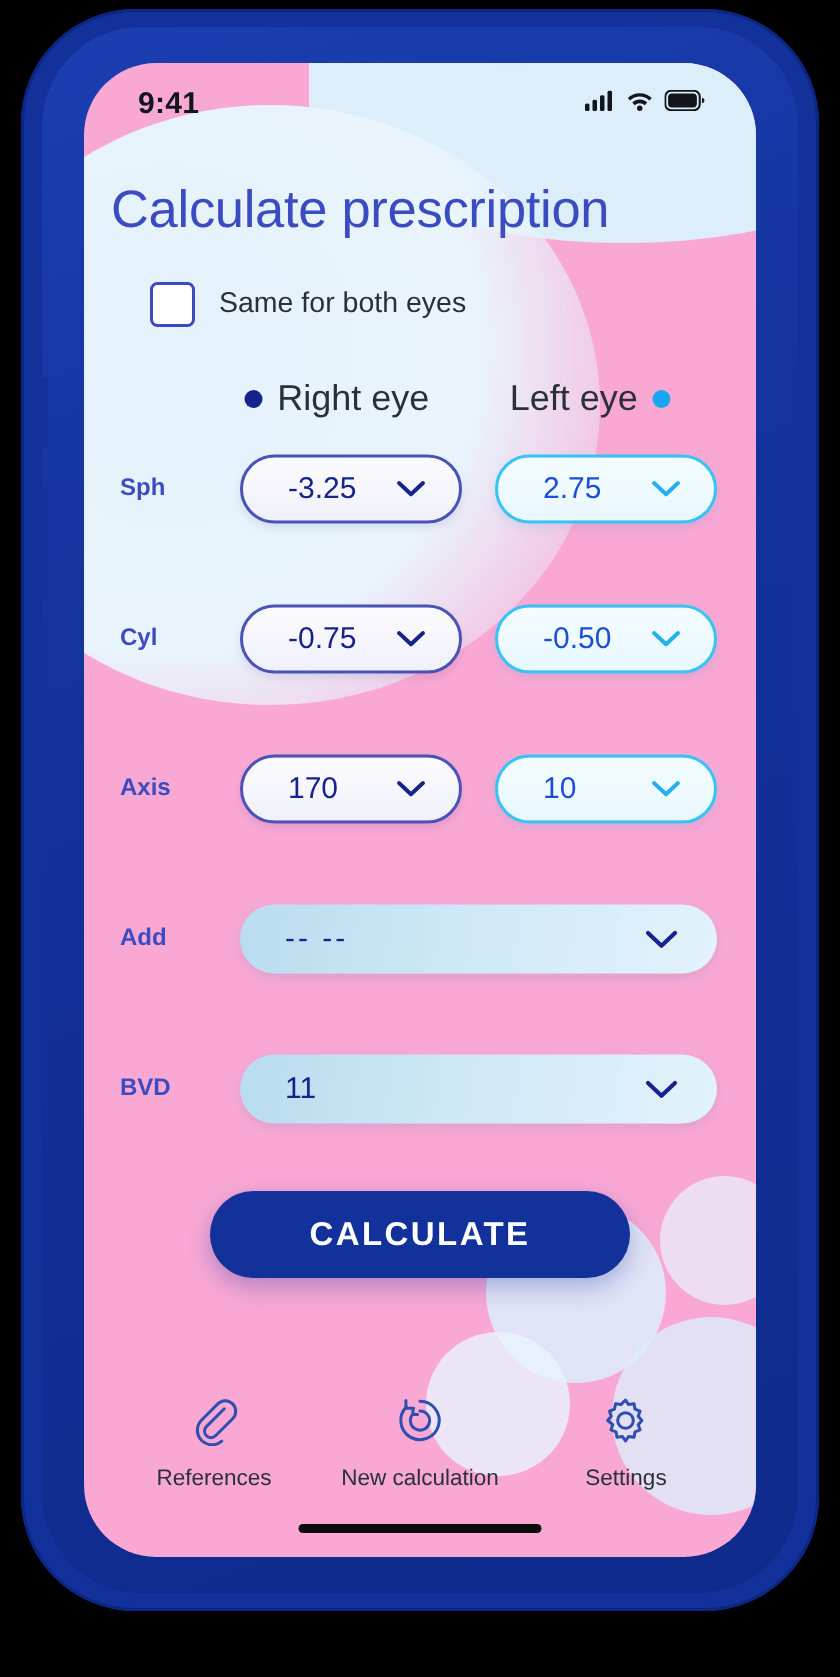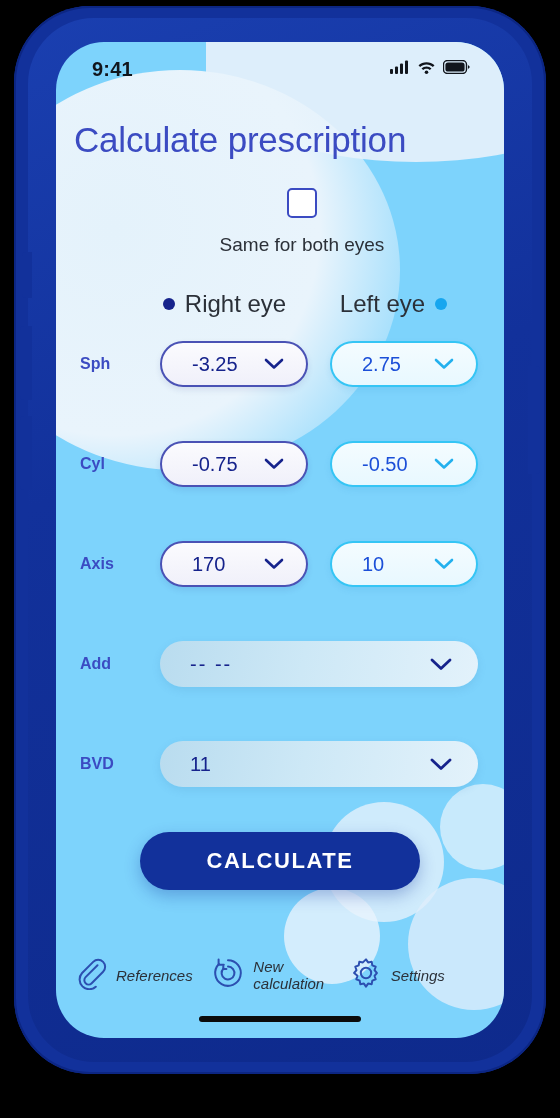--- a/index.html
+++ b/index.html
@@ -48,21 +48,21 @@
   #btn-power   { right: 6px; top: 360px; width: 12px; height: 108px; border-radius: 0 4px 4px 0; }
 
   
   #screen {
     position: absolute;
     left: 42px;
     top: 36px;
     width: 448px;
     height: 996px;
     border-radius: 48px;
-    background: #7dd3fc;
+    background: #f9a8d4;
     overflow: hidden;
   }
 
   
   .blob { position: absolute; border-radius: 50%; pointer-events: none; }
   #blob-top-left {
     left: -96px; top: 28px; width: 440px; height: 400px;
     background: radial-gradient(circle at 35% 40%, #e4f2fb 0%, #e9f4fc 55%, rgba(233,244,252,0.25) 85%, rgba(255,255,255,0) 100%);
   }
   #blob-top-band {
@@ -103,21 +103,20 @@
     font-weight: normal;
     letter-spacing: -0.2px;
   }
 
   
   #same-eyes-row {
     display: flex;
     align-items: center;
     gap: 16px;
     margin: 28px 0 0 44px;
-    flex-direction: column;
   }
   #same-eyes-box {
     width: 26px; height: 26px;
     border: 2px solid #3b4bc2;
     border-radius: 5px;
     background: #ffffff;
     flex: none;
   }
   #same-eyes-label { font-size: 19px; color: #2b3038; }
 
@@ -221,25 +220,24 @@
   #bottom-nav {
     position: absolute;
     left: 0; right: 0;
     bottom: 44px;
     display: flex;
     padding: 0 18px;
   }
   .nav-item {
     flex: 1;
     display: flex;
-    flex-direction: row;
+    flex-direction: column;
     align-items: center;
     gap: 8px;
     cursor: pointer;
-    font-style: italic;
   }
   .nav-label { font-size: 15px; color: #2b3038; }
 
   #home-indicator {
     position: absolute;
     left: 50%;
     transform: translateX(-50%);
     bottom: 16px;
     width: 162px;
     height: 6px;

